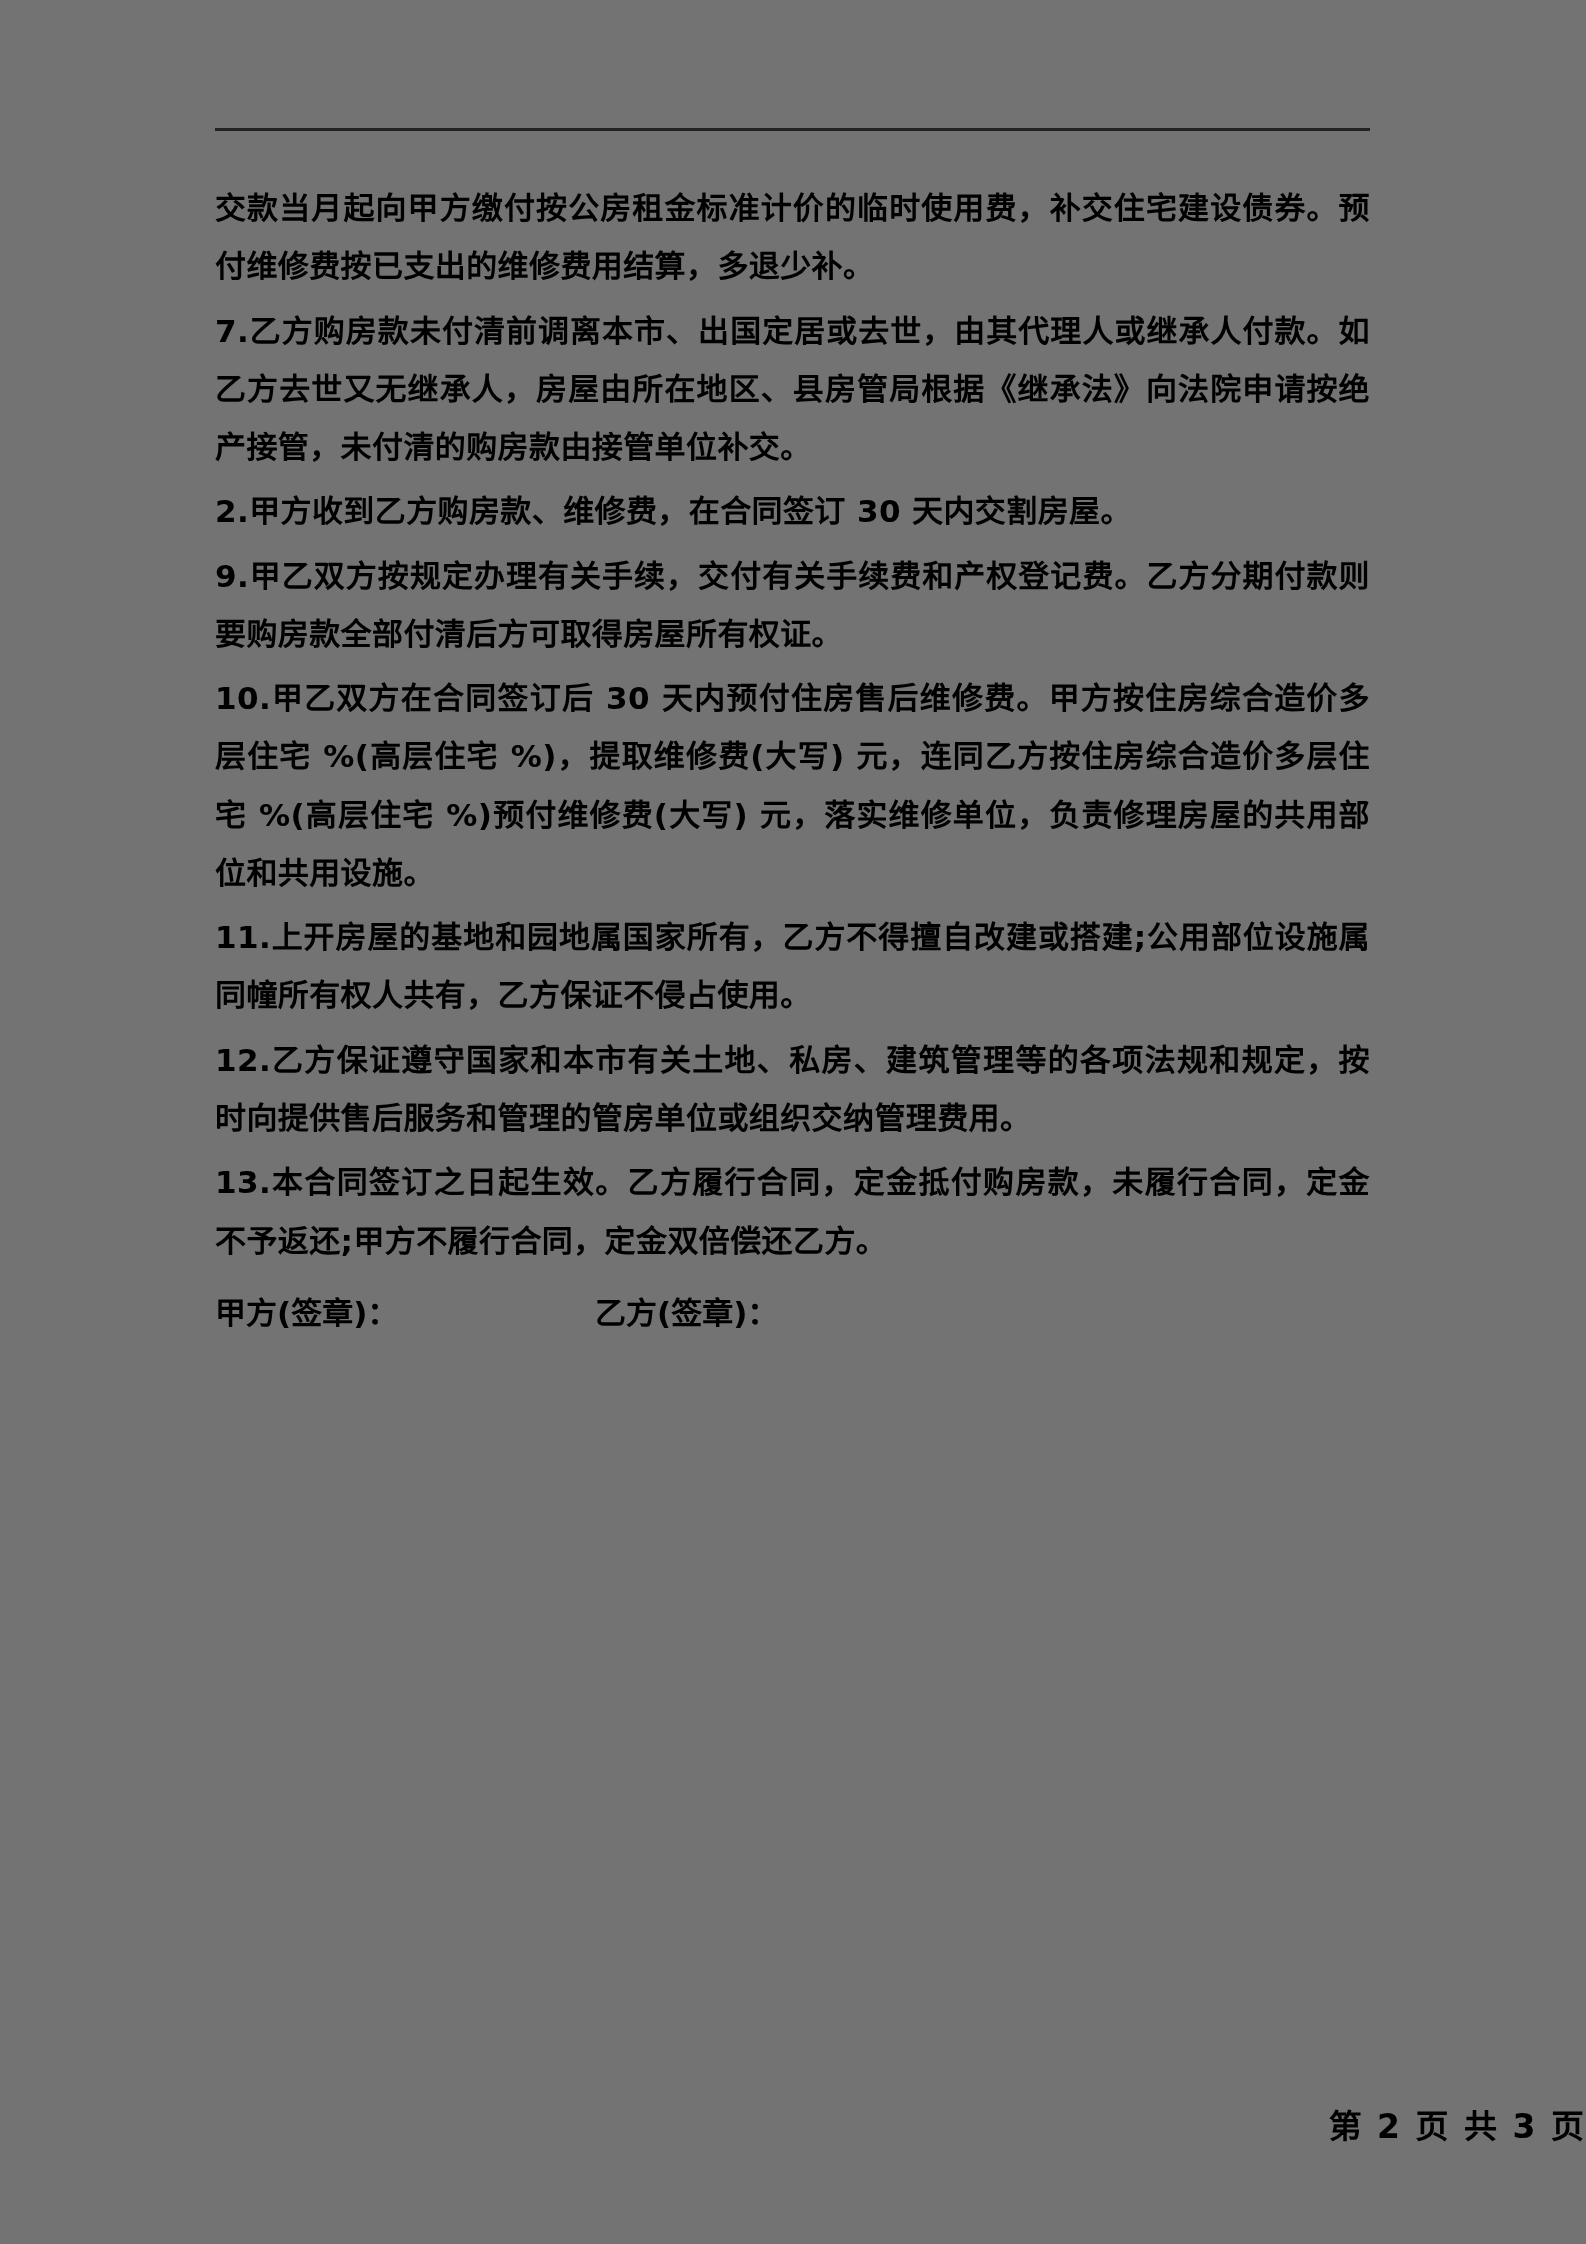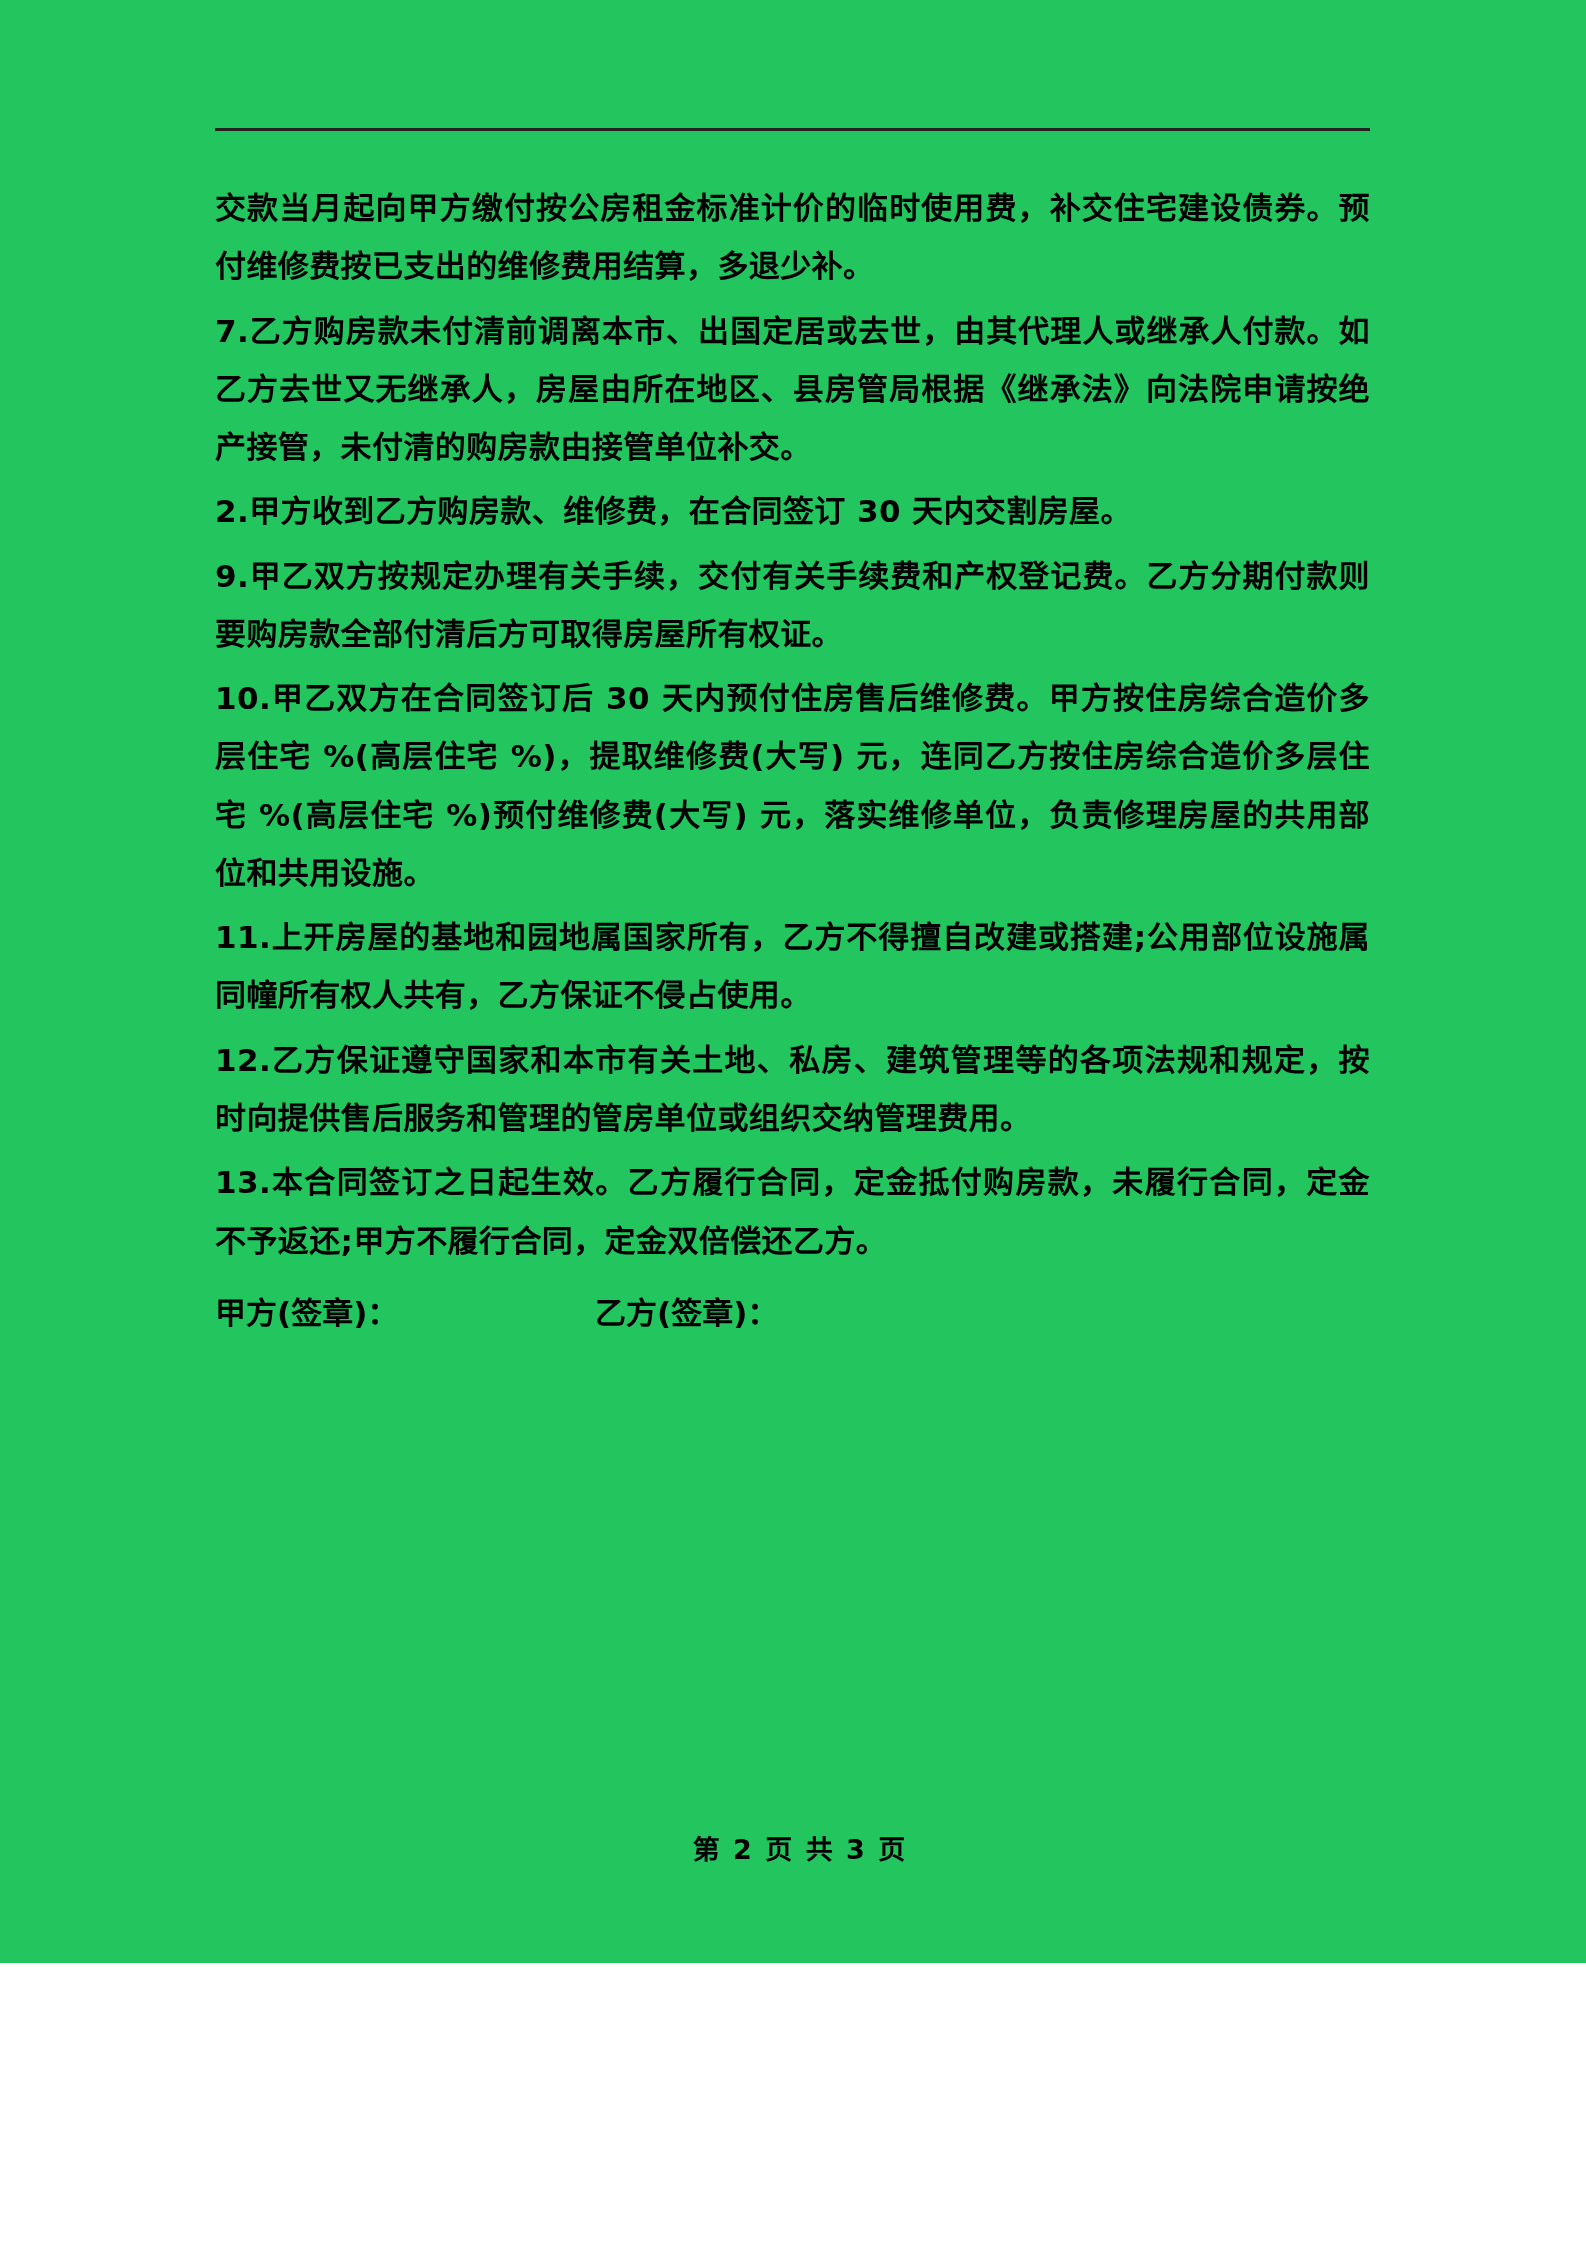--- a/index.html
+++ b/index.html
@@ -8,23 +8,23 @@
     padding: 0;
     background: #ffffff;
   }
   body {
     font-family: "DejaVu Sans", "Liberation Sans", sans-serif;
     color: #000000;
   }
   .page {
     position: relative;
     width: 1586px;
-    height: 1963px;
+    height: 2244px;
     margin: 0 auto;
-    background: #22c55e;
+    background: #737373;
     box-sizing: border-box;
     overflow: hidden;
   }
   .page-inner {
     position: absolute;
     left: 215px;
     top: 128px;
     width: 1155px;
   }
   .top-rule {
@@ -54,22 +54,22 @@
     width: 380px;
   }
   .sign-b {
     flex: 1;
   }
   .footer {
     position: absolute;
     left: 14px;
     right: 0;
     bottom: 96px;
-    text-align: center;
-    font-size: 27px;
+    text-align: right;
+    font-size: 33px;
     font-weight: 700;
     letter-spacing: 2px;
   }
 </style>
 </head>
 <body>
 
 <div class="page">
 
   <div class="page-inner">

